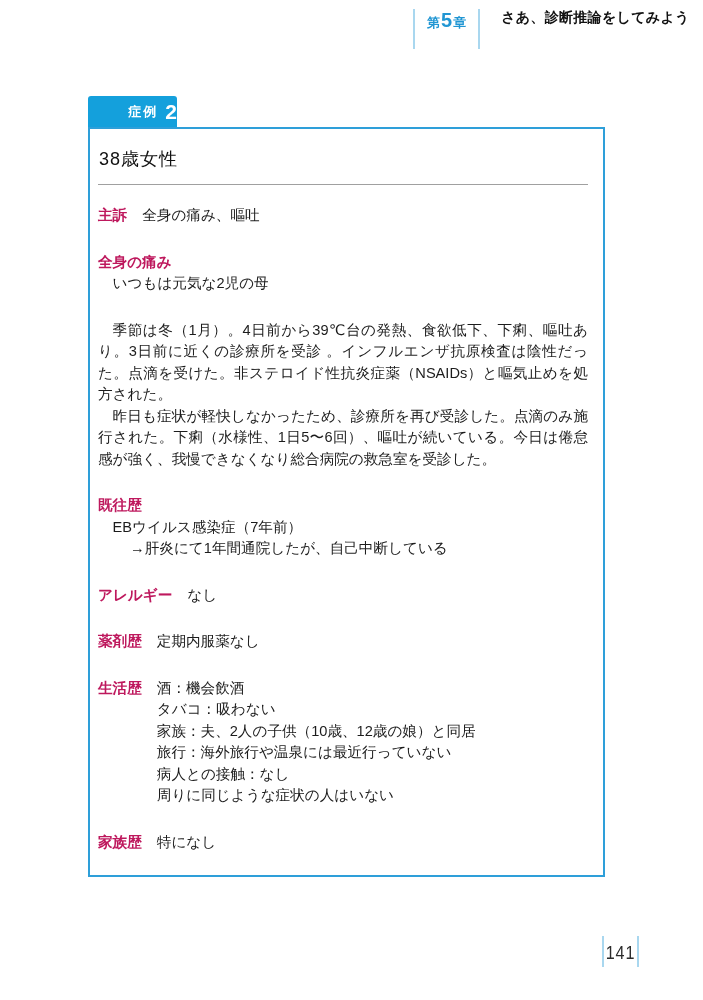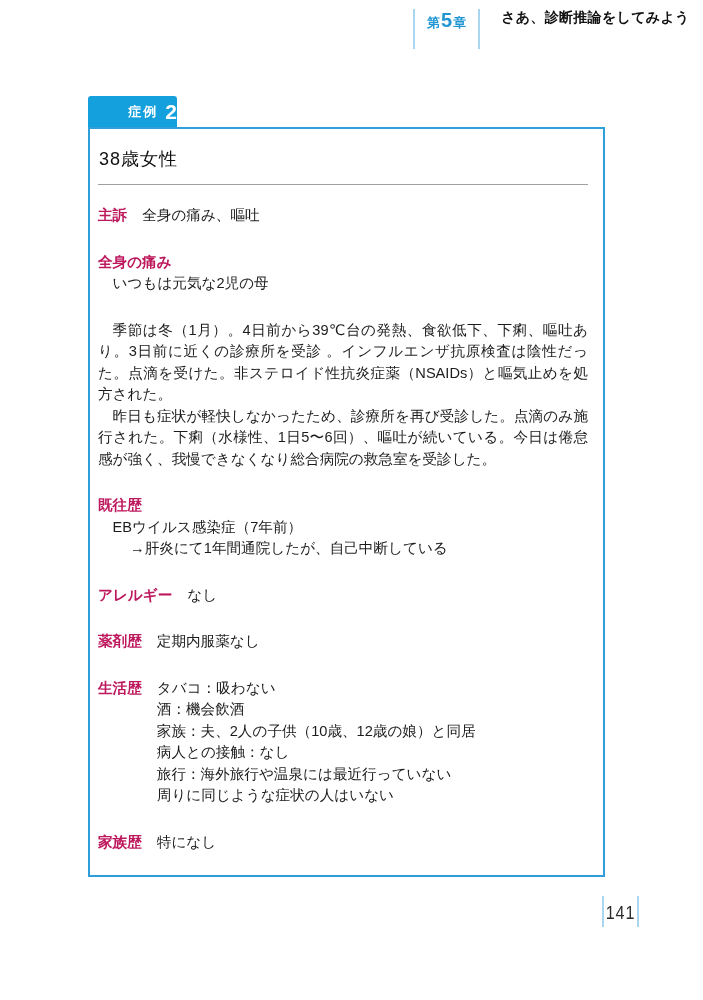--- a/index.html
+++ b/index.html
@@ -35,21 +35,21 @@
   .section{margin-top:25px;font-size:14.6px;line-height:21.5px;color:#1c1c1c;}
   .section:first-child{margin-top:20px;}
   .section .label{color:#be185d;font-weight:bold;}
   .inline-row{display:flex;}
   .inline-row .label{flex:0 0 auto;margin-right:15px;white-space:nowrap;}
   .inline-row .content{flex:1 1 auto;}
   .block-label{display:block;}
   .para{margin:0;text-indent:1em;text-align:justify;}
 
   
-  .footer{position:absolute;left:0;top:896px;width:609px;height:34px;}
+  .footer{position:absolute;left:0;top:936px;width:609px;height:34px;}
   .pn-bar{position:absolute;top:0;width:2px;height:31px;background:#a9d7ef;}
   .pn-bar.left{left:602px;}
   .pn-bar.right{left:637px;}
   .page-number{
     position:absolute;left:603px;top:6px;width:35px;text-align:center;
     font-size:19px;color:#2b2b2b;letter-spacing:1px;transform:scaleX(.85);
   }
   .pn-line{position:absolute;left:639px;right:0;top:15px;height:2px;background:#a9d7ef;}
 </style>
 </head>
@@ -108,25 +108,25 @@
               <span class="label">薬剤歴</span>
               <div class="content">
                 <div>定期内服薬なし</div>
               </div>
             </div>
           </div>
           <div class="section">
             <div class="inline-row">
               <span class="label">生活歴</span>
               <div class="content">
+                <div>酒：機会飲酒</div>
                 <div>タバコ：吸わない</div>
-                <div>酒：機会飲酒</div>
                 <div>家族：夫、2人の子供（10歳、12歳の娘）と同居</div>
+                <div>旅行：海外旅行や温泉には最近行っていない</div>
                 <div>病人との接触：なし</div>
-                <div>旅行：海外旅行や温泉には最近行っていない</div>
                 <div>周りに同じような症状の人はいない</div>
               </div>
             </div>
           </div>
           <div class="section">
             <div class="inline-row">
               <span class="label">家族歴</span>
               <div class="content">
                 <div>特になし</div>
               </div>

